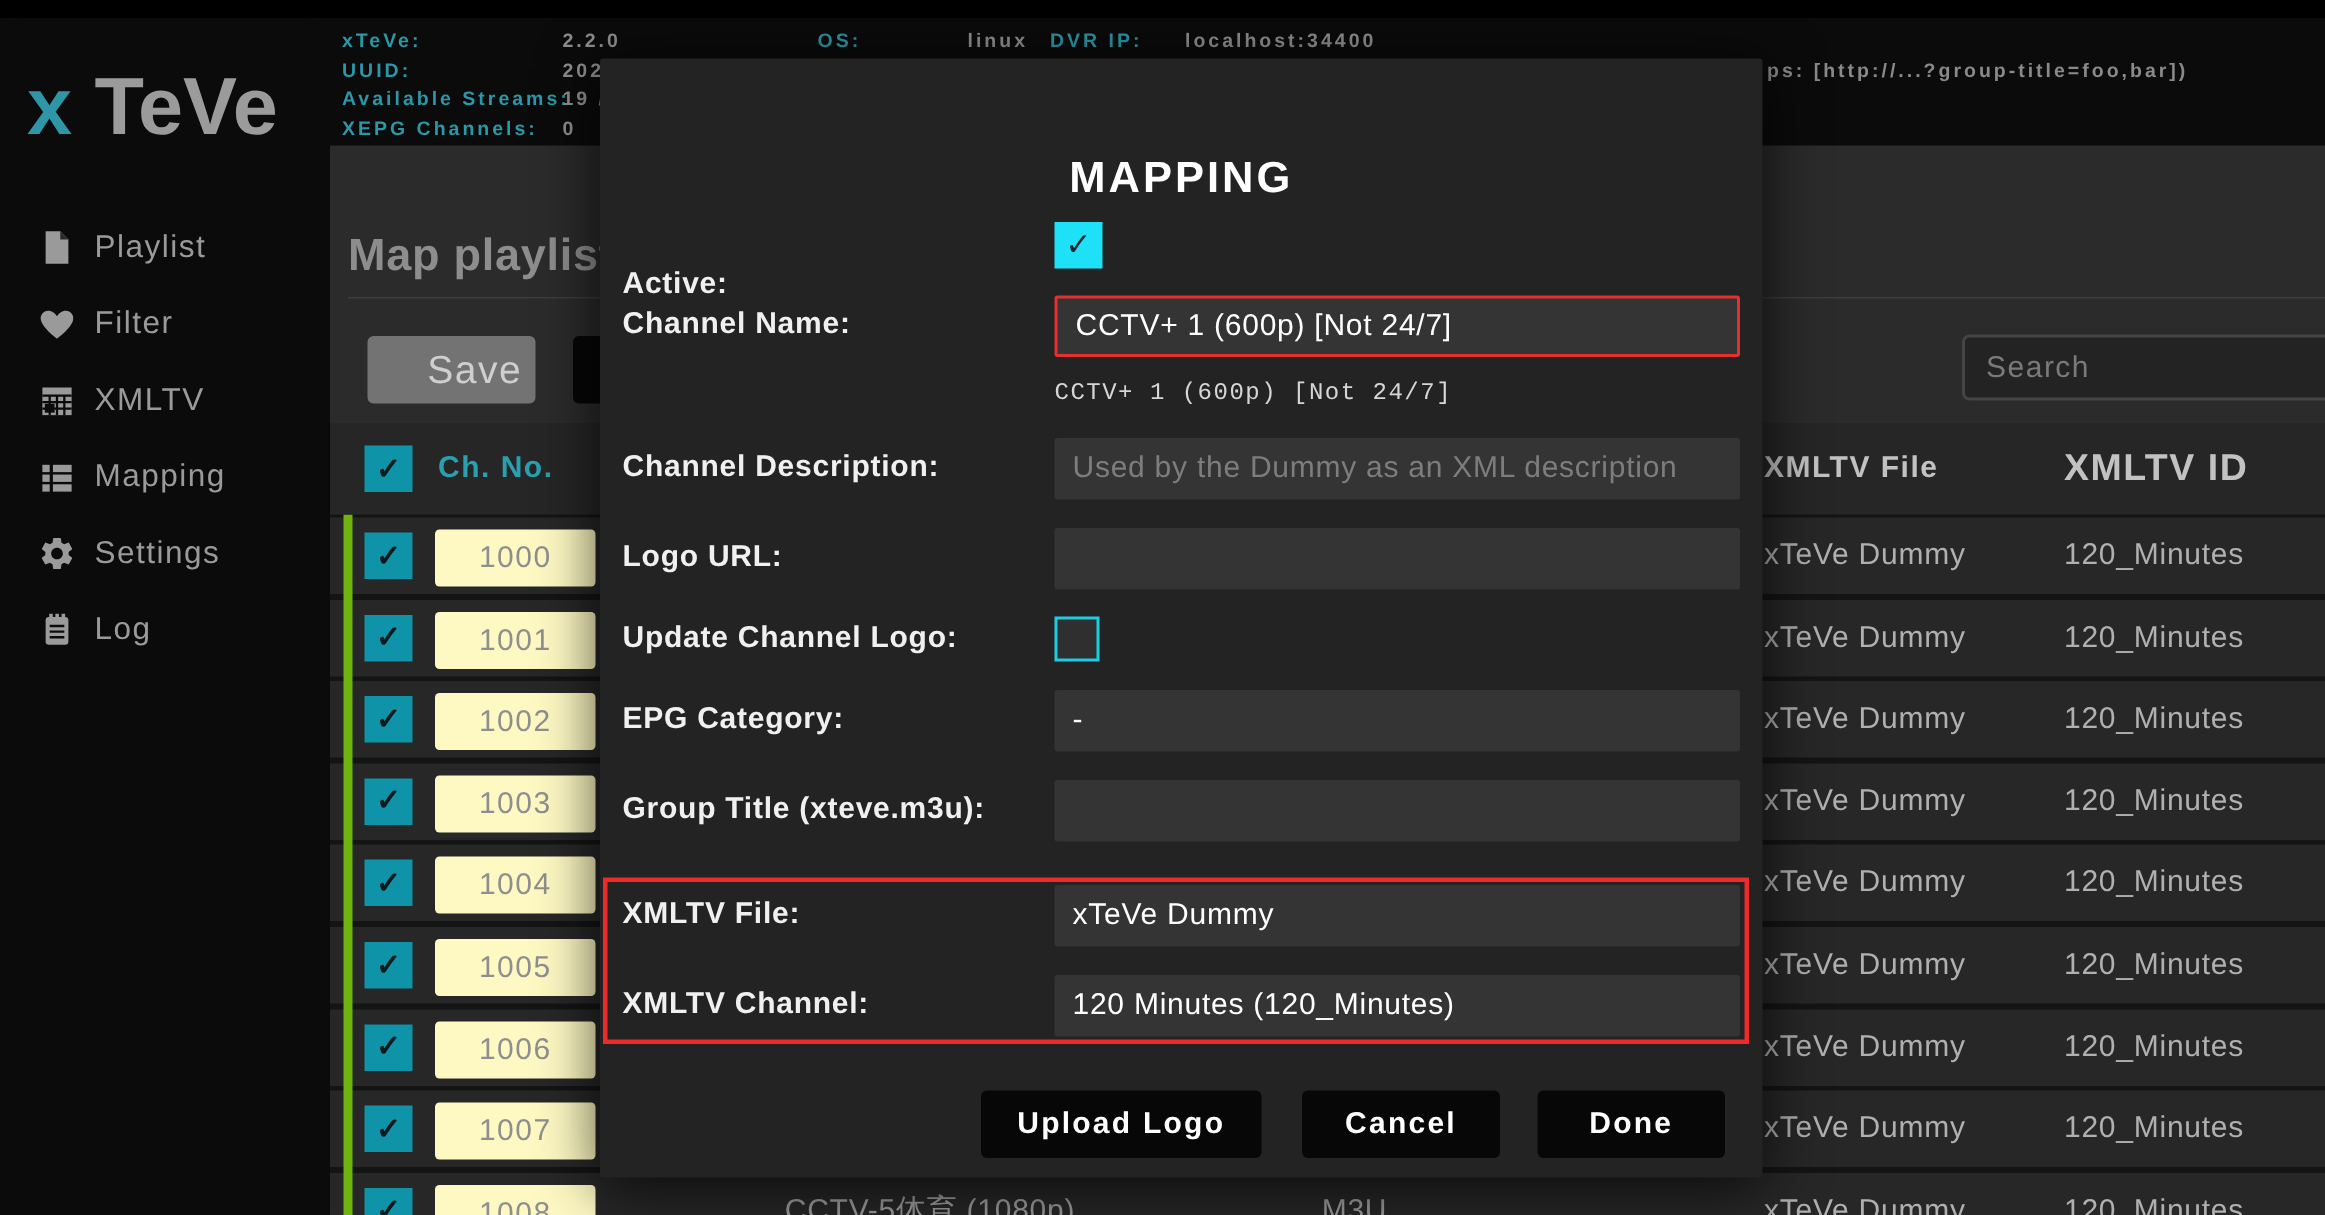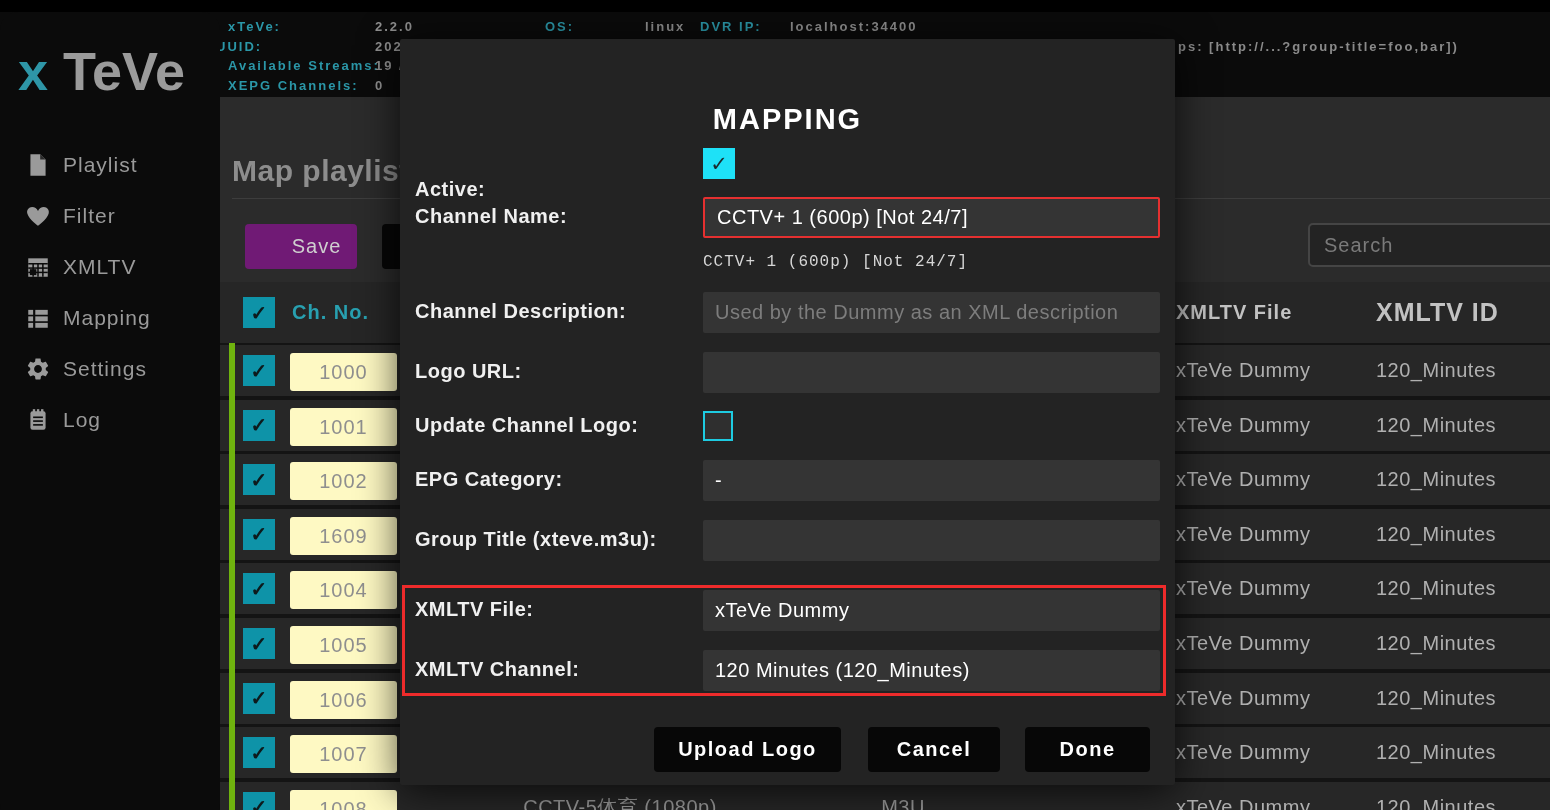--- a/index.html
+++ b/index.html
@@ -19,22 +19,22 @@
   .logo .lrest{color:#9b9b9b;}
   .menu{position:absolute;left:0;top:127px;width:220px;}
   .menu-item{display:flex;align-items:center;height:51px;padding-left:25px;cursor:pointer;}
   .menu-item svg{width:26px;height:26px;flex:0 0 26px;}
   .menu-item .mi-label{margin-left:12px;font-size:21px;letter-spacing:1px;color:#9a9a9a;}
 
   
   .content-bg{position:absolute;left:220px;top:85px;right:0;bottom:0;background:#2b2b2b;}
   .page-title{position:absolute;left:232px;top:122px;font-size:30px;font-weight:bold;color:#8d8d8d;letter-spacing:0.5px;white-space:nowrap;}
   .title-divider{position:absolute;left:232px;right:0;top:186px;height:1px;background:#3d3d3d;}
-  .btn-dark{background:#701a75;color:#cfcfcf;border:none;border-radius:4px;
-    font-family:"Liberation Sans",sans-serif;font-size:20px;letter-spacing:1px;cursor:pointer;padding-left:37px;}
+  .btn-dark{background:#737373;color:#cfcfcf;border:none;border-radius:4px;
+    font-family:"Liberation Sans",sans-serif;font-size:26px;letter-spacing:1px;cursor:pointer;padding-left:37px;}
   .save-btn{position:absolute;left:245px;top:212px;width:112px;height:45px;}
   .partial-btn{position:absolute;left:382px;top:212px;width:56px;height:45px;background:#070707;border-radius:4px;}
   .search-input{position:absolute;left:1308px;top:211px;width:260px;height:44px;box-sizing:border-box;
     background:#232323;border:2px solid #454545;border-radius:5px;color:#cfcfcf;
     font-family:"Liberation Sans",sans-serif;font-size:20px;letter-spacing:1px;padding:0 14px;outline:none;}
   .search-input::placeholder{color:#7a7a7a;}
 
   
   .thead{position:absolute;left:220px;right:0;top:270px;height:61px;background:#262626;}
   .cb{display:flex;align-items:center;justify-content:center;width:32px;height:31px;background:#0e93a8;cursor:pointer;}
@@ -86,21 +86,21 @@
 </style>
 </head>
 <body>
 
 <div class="canvas">
 
   <div class="content-bg"></div>
 
   <div class="tb-label" style="left:228px;top:7px;">xTeVe:</div>
   <div class="tb-value" style="left:375px;top:7px;">2.2.0</div>
-  <div class="tb-label" style="left:216px;top:27px;">UUID:</div>
+  <div class="tb-label" style="left:228px;top:27px;">UUID:</div>
   <div class="tb-value" style="left:375px;top:27px;">2024</div>
   <div class="tb-label" style="left:228px;top:46px;">Available Streams:</div>
   <div class="tb-value" style="left:375px;top:46px;">19 /</div>
   <div class="tb-label" style="left:228px;top:66px;">XEPG Channels:</div>
   <div class="tb-value" style="left:375px;top:66px;">0</div>
   <div class="tb-label" style="left:545px;top:7px;">OS:</div>
   <div class="tb-value" style="left:645px;top:7px;">linux</div>
   <div class="tb-label" style="left:700px;top:7px;">DVR IP:</div>
   <div class="tb-value" style="left:790px;top:7px;">localhost:34400</div>
   <div class="tb-frag" style="left:1178px;top:27px;">ps: [http://...?group-title=foo,bar])</div>
@@ -221,21 +221,21 @@
       <span class="cell name"></span>
       <span class="cell playlist"></span>
       <span class="cell xfile">xTeVe Dummy</span>
       <span class="cell xid">120_Minutes</span>
     </div>
 
     <div class="trow" style="top: 165.8px;">
       <span class="cb">
           <span class="check">✓</span>
         </span>
-      <span class="chno">1609</span>
+      <span class="chno">1003</span>
       <span class="cell name"></span>
       <span class="cell playlist"></span>
       <span class="cell xfile">xTeVe Dummy</span>
       <span class="cell xid">120_Minutes</span>
     </div>
 
     <div class="trow" style="top: 220.4px;">
       <span class="cb">
           <span class="check">✓</span>
         </span>

